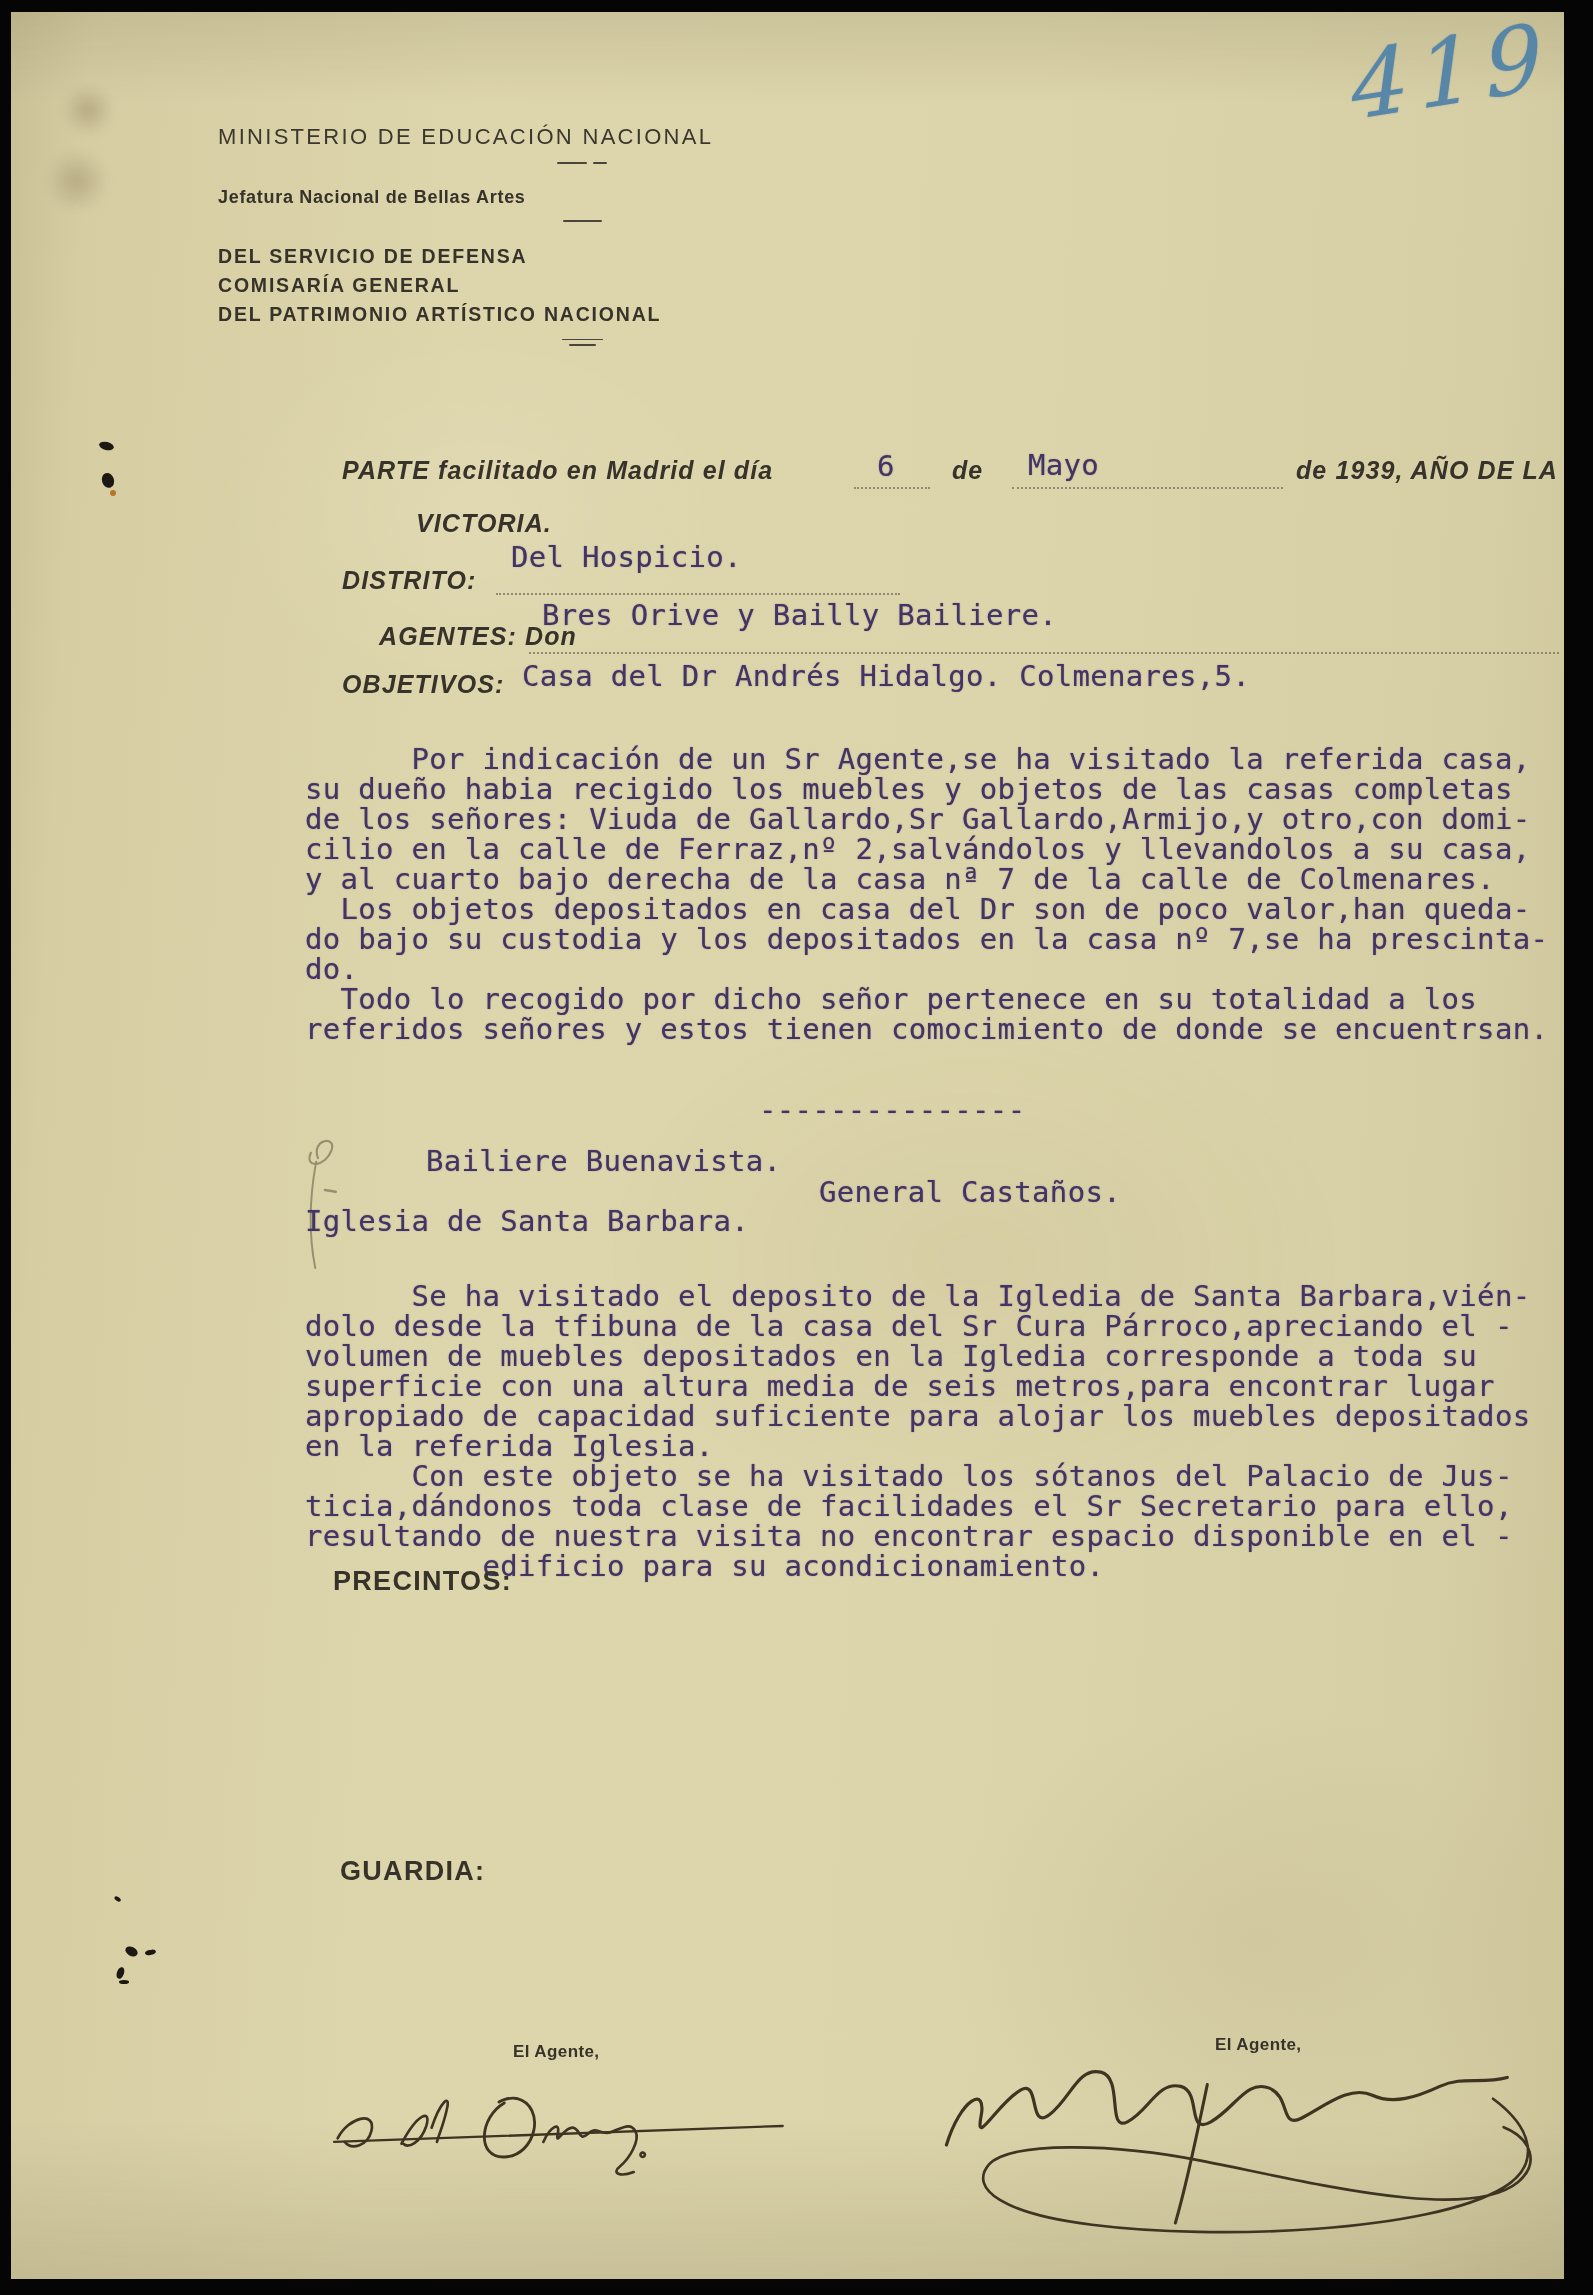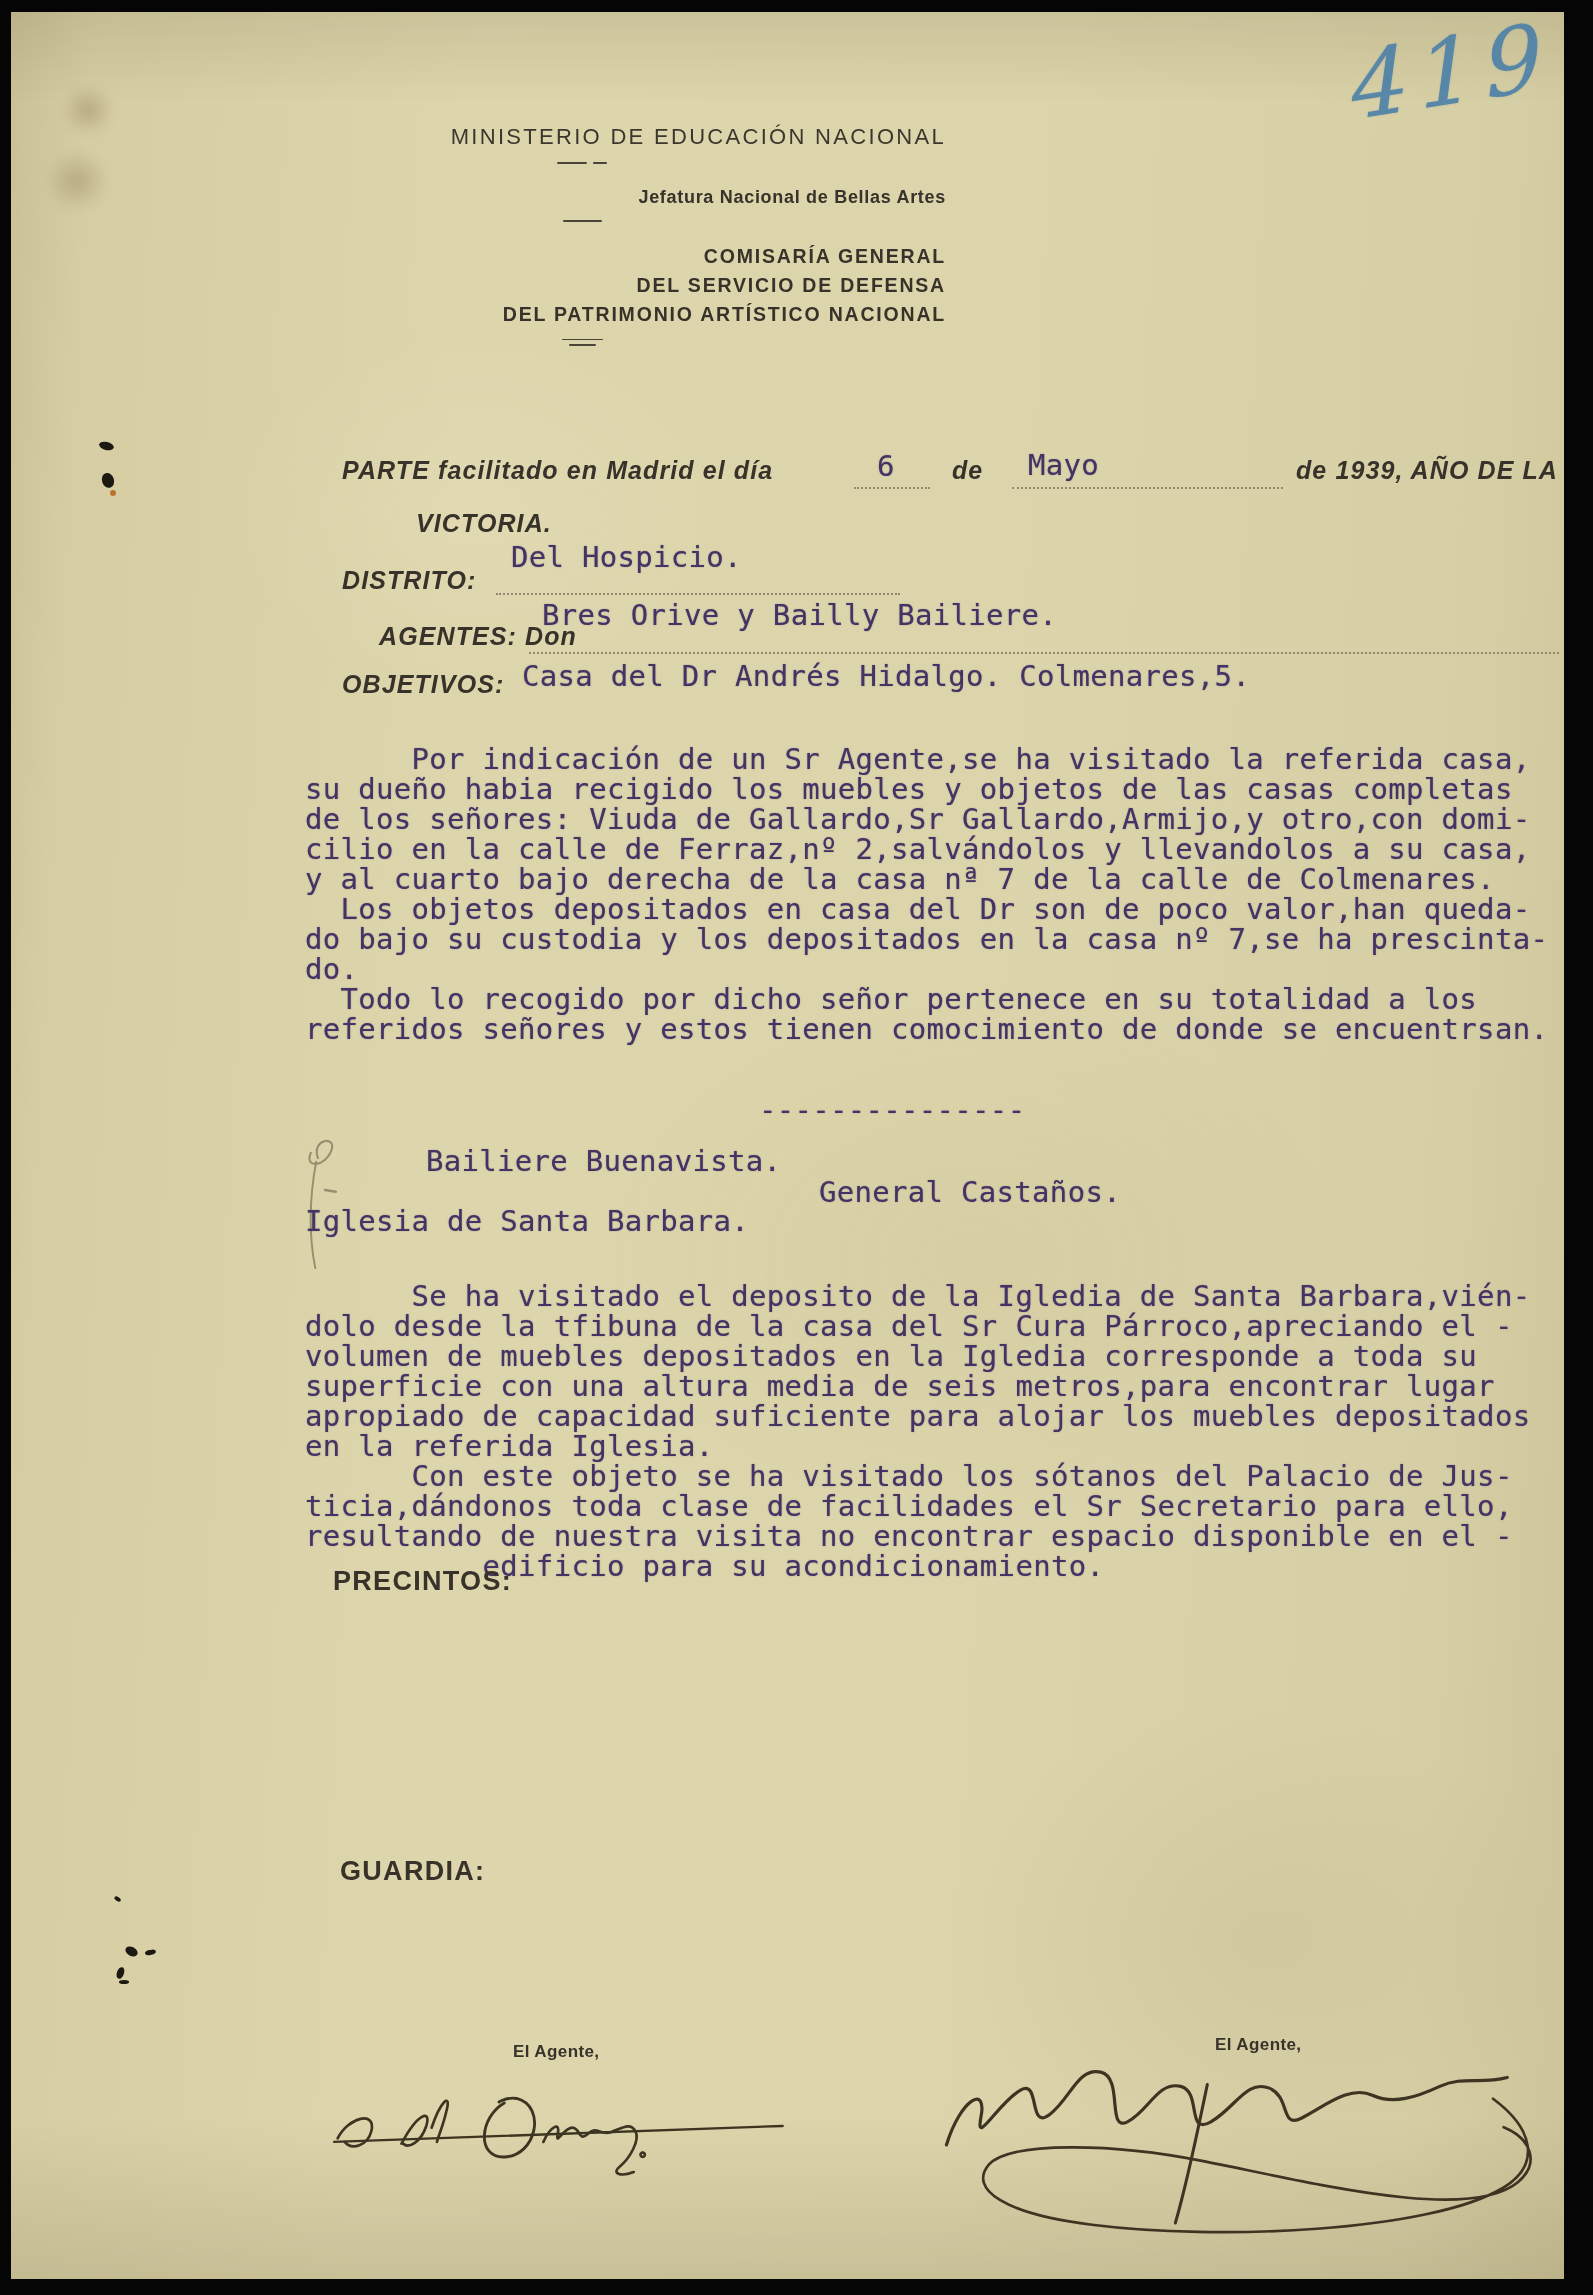--- a/index.html
+++ b/index.html
@@ -35,21 +35,21 @@
   .typed{
     font-family:"DejaVu Sans Mono","Liberation Mono",monospace;
     color:var(--ink-typed);font-size:29px;letter-spacing:0.3px;
     text-shadow:0 0 1.2px rgba(68,51,101,.55);
     white-space:pre;
   }
   .tline{height:30px;line-height:30px;white-space:pre;}
   .dotted{border-bottom:2.7px dotted var(--dot-line);height:0.9px;opacity:.85;}
 
   
-  .letterhead{left:218px;top:124px;width:728px;text-align:right;color:var(--ink-printed);}
+  .letterhead{left:218px;top:124px;width:728px;text-align:left;color:var(--ink-printed);}
   .lh1{font-size:22px;letter-spacing:2.3px;font-weight:400;color:#3c372e;}
   .lh2{margin-top:23px;font-size:18px;letter-spacing:0.7px;font-weight:700;}
   .lh3{margin-top:19.5px;font-size:19.5px;letter-spacing:1.8px;font-weight:700;line-height:29px;}
   .rule-row{display:flex;justify-content:center;gap:6.2px;margin-top:11.5px;}
   .rule{height:2.7px;background:#4a443a;border-radius:1.8px;}
   .rule-stack{display:flex;flex-direction:column;align-items:center;gap:3.6px;margin-top:9.8px;}
   .rule-thin{height:1.8px;background:#4a443a;border-radius:1.8px;}
 
   .page-number{
     left:1350px;top:16px;width:231px;
@@ -88,22 +88,22 @@
     <div class="lh1">MINISTERIO DE EDUCACIÓN NACIONAL</div>
     <div class="rule-row">
         <span class="rule" style="width:30px;"></span>
         <span class="rule" style="width:14px;"></span>
       </div>
     <div class="lh2">Jefatura Nacional de Bellas Artes</div>
     <div class="rule-row">
         <span class="rule" style="width:39px;"></span>
       </div>
     <div class="lh3">
+      <div>DEL SERVICIO DE DEFENSA</div>
       <div>COMISARÍA GENERAL</div>
-      <div>DEL SERVICIO DE DEFENSA</div>
       <div>DEL PATRIMONIO ARTÍSTICO NACIONAL</div>
     </div>
     <div class="rule-stack">
         <span class="rule-thin" style="width:41px;"></span>
         <span class="rule-thin" style="width:27px;"></span>
       </div>
   </div>
 
   <div class="abs page-number">419</div>
 

